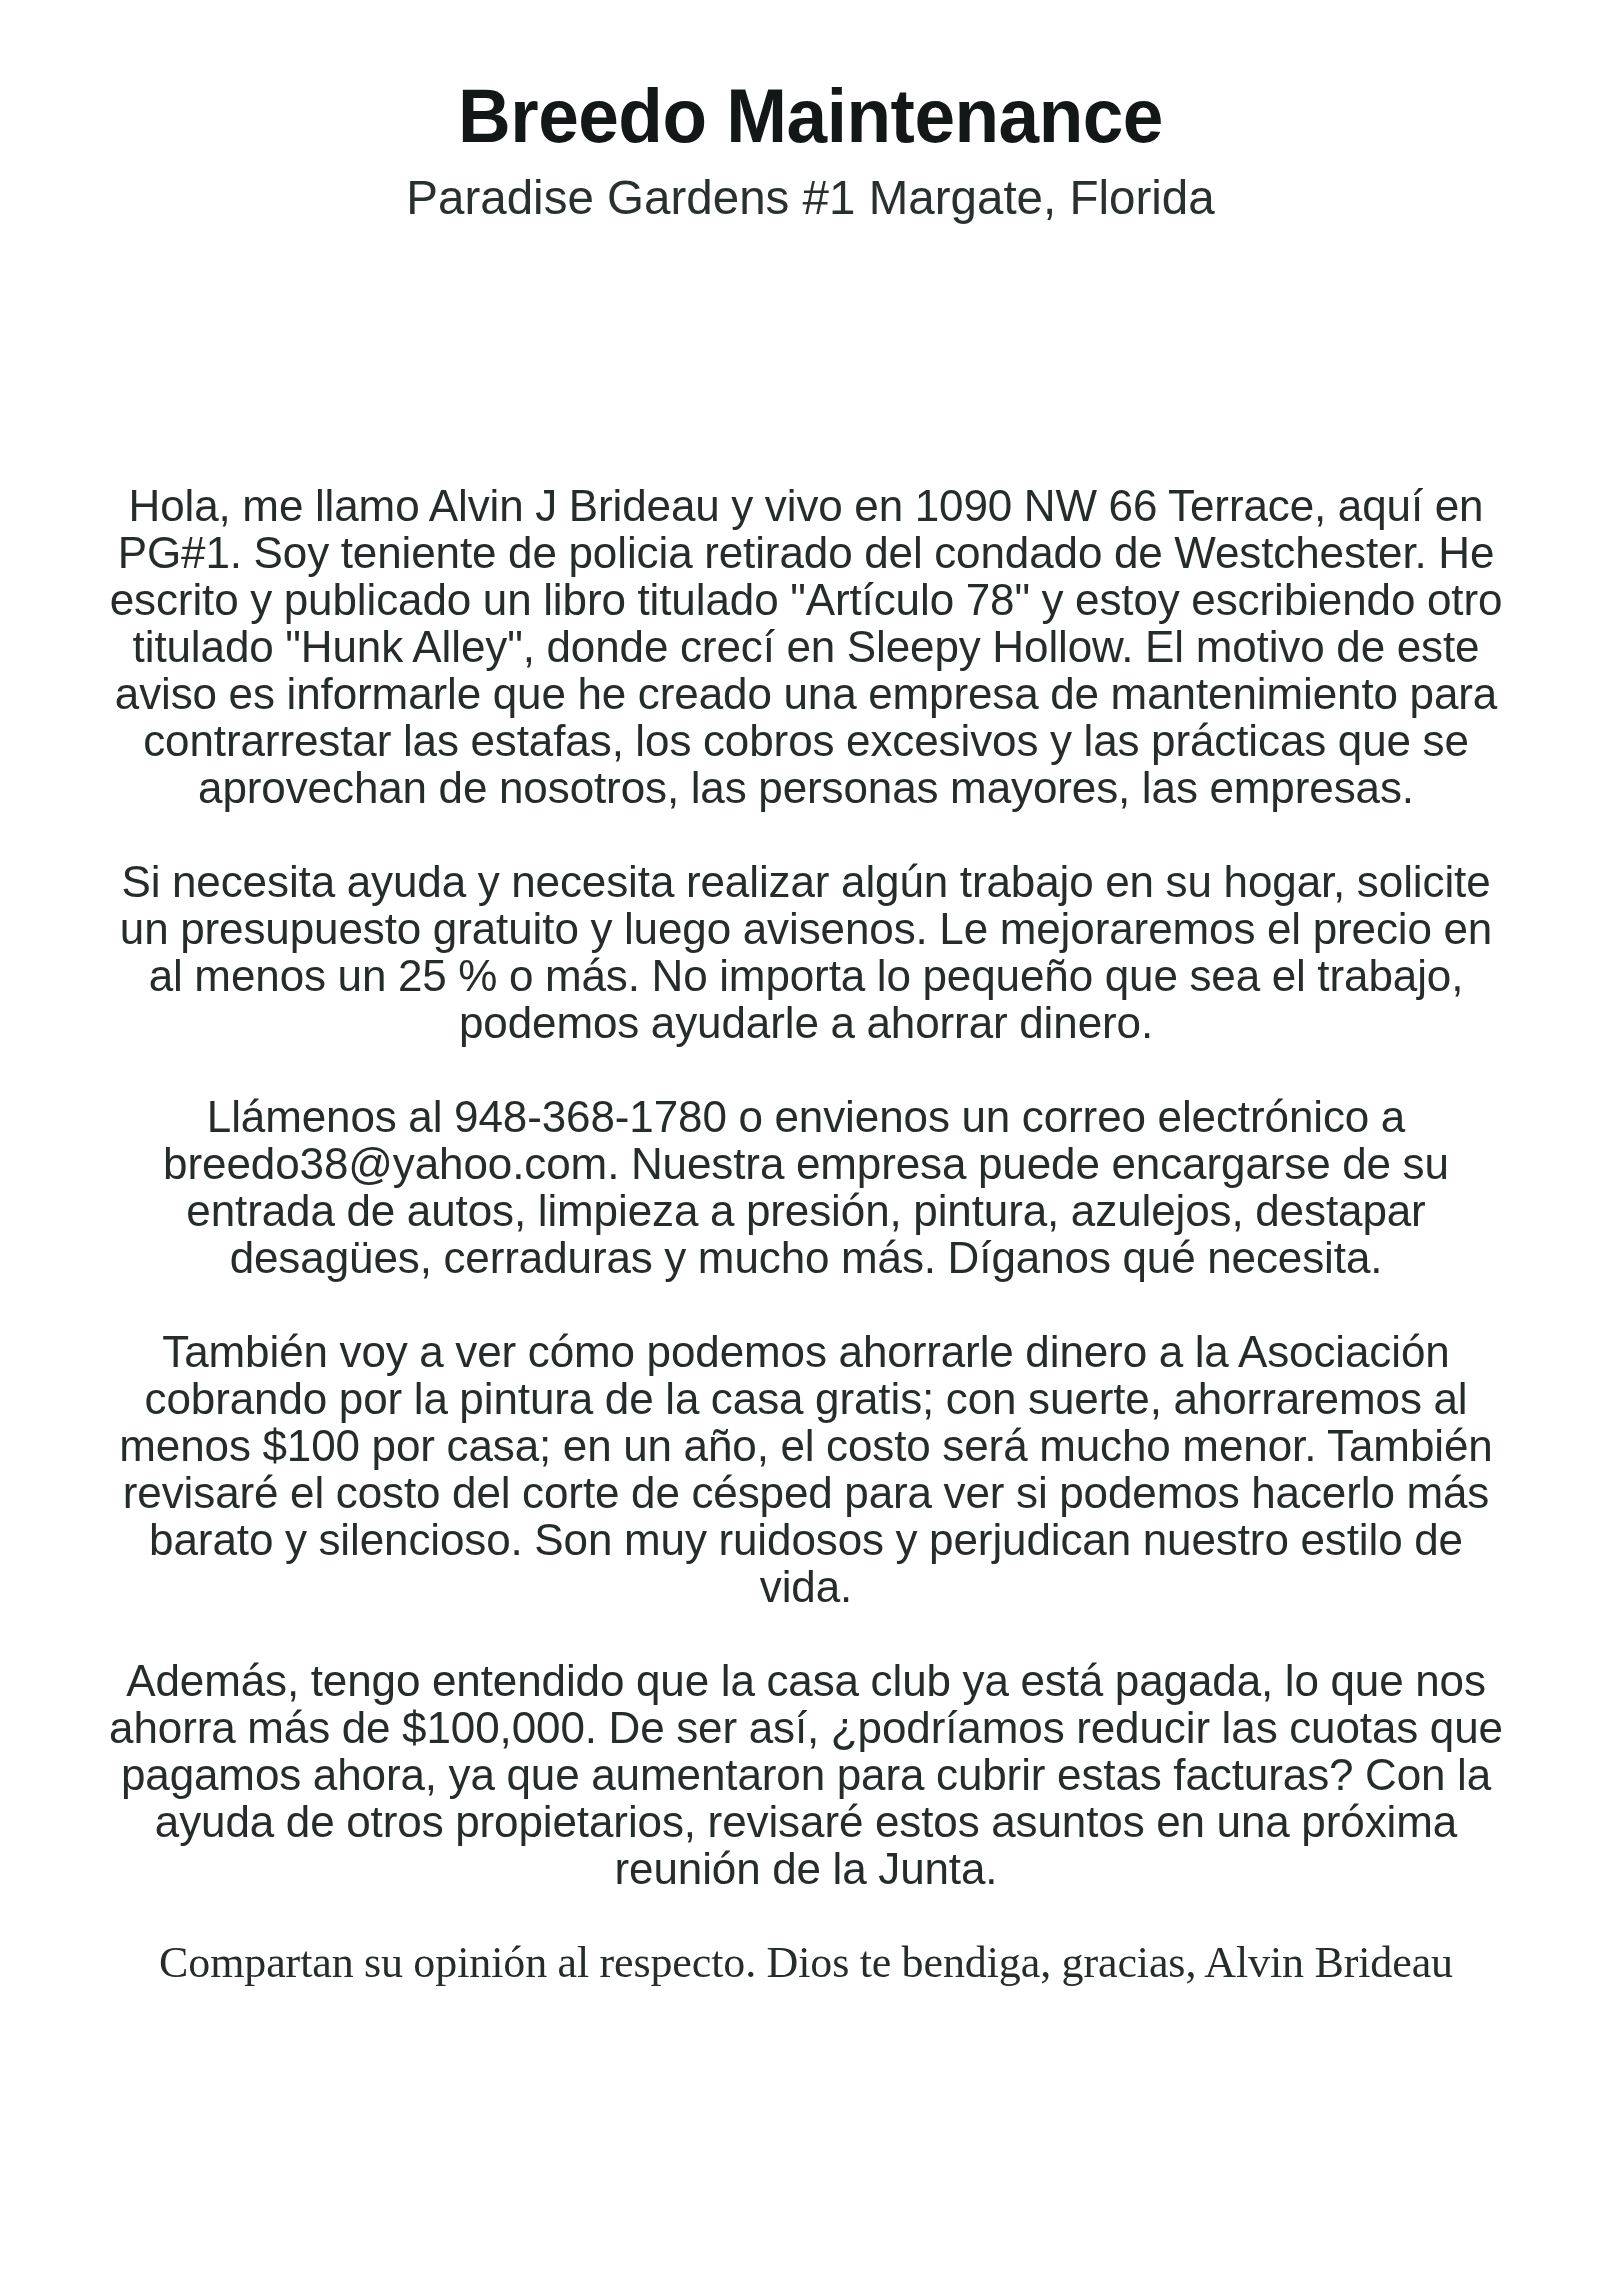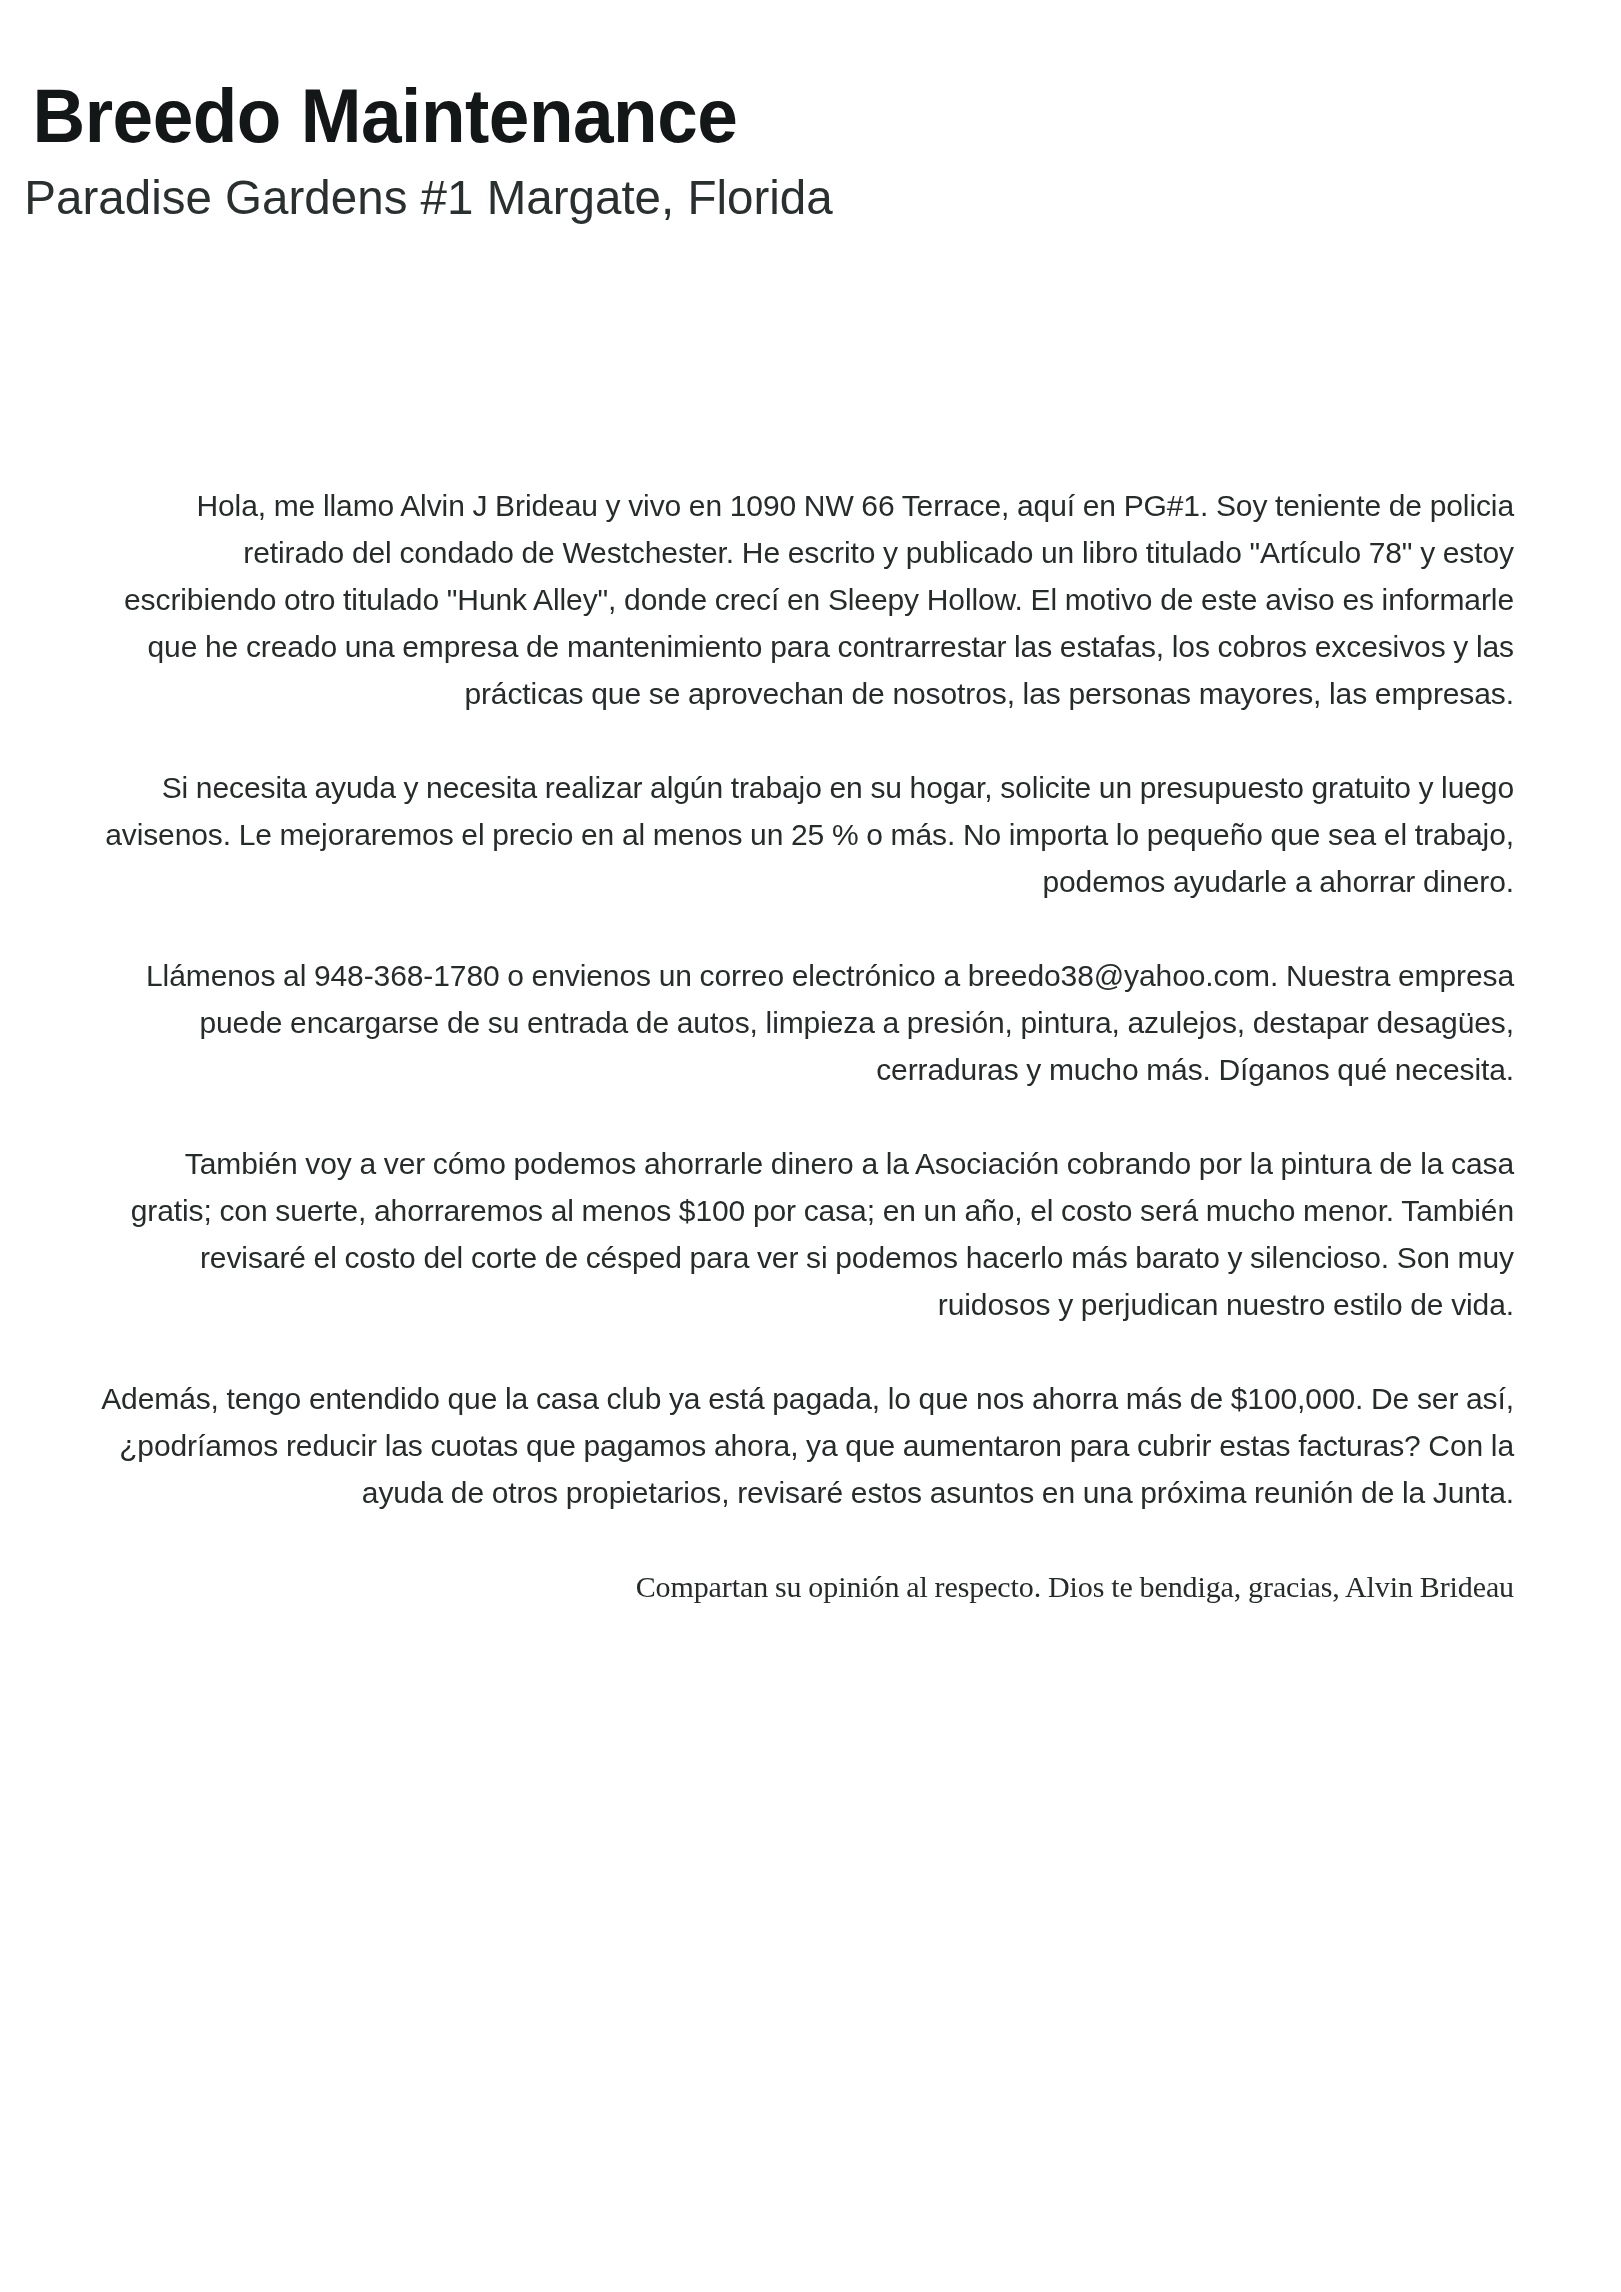--- a/index.html
+++ b/index.html
@@ -18,21 +18,21 @@
     position: relative;
     width: 1621px;
     height: 2293px;
     background: #ffffff;
     box-sizing: border-box;
   }
 
   
   .header {
     padding-top: 76px;
-    text-align: left;
+    text-align: center;
   }
 
   .doc-title {
     font-size: 76px;
     font-weight: bold;
     color: #141718;
     letter-spacing: -0.5px;
     line-height: 1.06;
     margin: 0;
     transform: scaleX(0.96);
@@ -51,25 +51,25 @@
 
   
   .body-block {
     position: absolute;
     left: 98px;
     top: 482px;
     width: 1416px;
   }
 
   .para {
-    font-size: 30px;
+    font-size: 44px;
     line-height: 47px;
     color: #262b2b;
     margin: 0 0 47px 0;
-    text-align: right;
+    text-align: center;
     white-space: pre-wrap;
     word-spacing: -0.5px;
     letter-spacing: -0.1px;
   }
 
   .para:last-child {
     margin-bottom: 0;
     font-family: Liberation Serif, serif;
   }
 </style>

